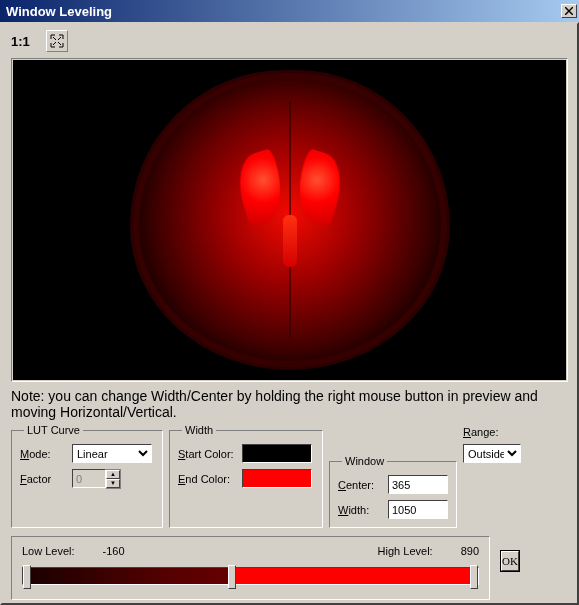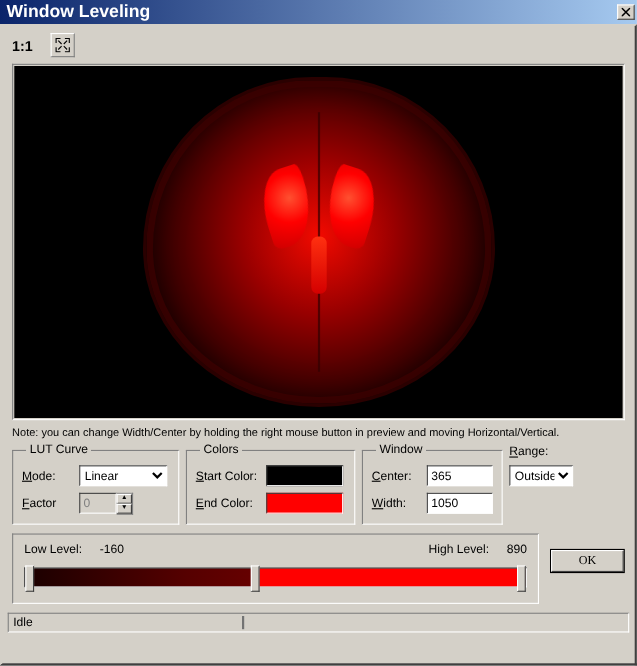--- a/index.html
+++ b/index.html
@@ -15,21 +15,21 @@
     height: 22px;
     background: linear-gradient(to bottom, #0a246a, #0a246a 40%, #1549a5 100%);
     background: linear-gradient(to right, #0a246a, #a6caf0);
     color: #fff;
     display: flex;
     align-items: center;
     justify-content: space-between;
     padding: 0 2px 0 6px;
     font-weight: bold;
   }
-  .titlebar span { font-size: 16px; }
+  .titlebar span { font-size: 13px; }
   .close-btn {
     width: 16px; height: 14px;
     background: #d4d0c8;
     border: 1px solid #fff;
     border-right-color: #404040;
     border-bottom-color: #404040;
     display: flex; align-items: center; justify-content: center;
     font-size: 9px; color:#000;
     cursor: pointer;
   }
@@ -111,21 +111,21 @@
   }
   .midline {
     position:absolute; left:50%; top:10%;
     transform: translateX(-50%);
     width: 2px; height: 80%;
     background: rgba(50,0,0,0.7);
   }
 
   .note {
     margin: 6px 6px 4px 6px;
-    font-size: 10px;
+    font-size: 14px;
     color:#000;
   }
 
   .controls-row {
     display:flex;
     gap: 6px;
     margin: 2px 6px 0 6px;
   }
   fieldset {
     border: 1px solid #fff;
@@ -135,21 +135,21 @@
     position:relative;
   }
   fieldset > legend {
     font-size:11px;
     padding: 0 3px;
     color:#000;
     margin-left:4px;
   }
   .fs-lut { width: 152px; }
   .fs-colors { width: 154px; }
-  .fs-window { width: 104px; }
+  .fs-window { width: 104px; margin-top: 31px; }
   .right-col { flex:1; padding-top:2px;}
   .field-row { display:flex; align-items:center; margin-bottom:6px; gap:0;}
   .field-row:last-child{margin-bottom:0;}
   .lbl { width: 52px; }
   .lbl2 { width: 64px; }
   .lbl3 { width: 50px; }
   .underline { text-decoration: underline; text-decoration-skip-ink:none; display:inline-block;}
 
   select, input.text, .color-swatch {
     font: 11px Tahoma, Arial;
@@ -181,21 +181,21 @@
     gap:10px;
     align-items:flex-start;
   }
   .level-box {
     flex:1;
     border: 1px solid #fff;
     border-top-color:#808080; border-left-color:#808080;
     padding: 8px 10px 14px 10px;
   }
   .level-labels { display:flex; justify-content:space-between; margin-bottom:10px; font-size:11px;}
-  .level-labels .pair { display:flex; gap:16px;}
+  .level-labels .pair { display:flex; gap:28px;}
   .slider-track {
     height: 18px;
     border: 1px solid #404040;
     border-right-color:#fff; border-bottom-color:#fff;
     position:relative;
     background:#888;
   }
   .slider-fill-left {
     position:absolute; left:0; top:0; bottom:0;
     background: linear-gradient(to right, #1a0000, #550000 70%, #660000);
@@ -208,21 +208,21 @@
     position:absolute; top:-3px;
     width: 8px; height: 24px;
     background:#d4d0c8;
     border:1px solid #404040;
     border-top-color:#fff; border-left-color:#fff;
     cursor: ew-resize;
   }
 
   .btn-col {
     width: 68px;
-    display:flex; flex-direction:column; gap:6px;
+    display:flex; flex-direction:row; gap:6px;
     padding-top: 14px;
   }
   .win-btn {
     height: 22px;
     background:#d4d0c8;
     border: 1px solid #404040;
     border-top-color:#fff; border-left-color:#fff;
     cursor:pointer;
     font: 11px Tahoma;
     text-align:center;
@@ -305,21 +305,21 @@
           <input class="text" disabled="" value="0" style="">
           <div class="spin-btns">
             <div>▲</div>
             <div>▼</div>
           </div>
         </div>
       </div>
     </fieldset>
 
     <fieldset class="fs-colors">
-      <legend>Colors</legend>
+      <legend>Width</legend>
       <div class="field-row">
         <span class="lbl2"><span class="underline">S</span>tart Color:</span>
         <div class="color-swatch swatch-black"></div>
       </div>
       <div class="field-row">
         <span class="lbl2"><span class="underline">E</span>nd Color:</span>
         <div class="color-swatch swatch-red"></div>
       </div>
     </fieldset>
 

